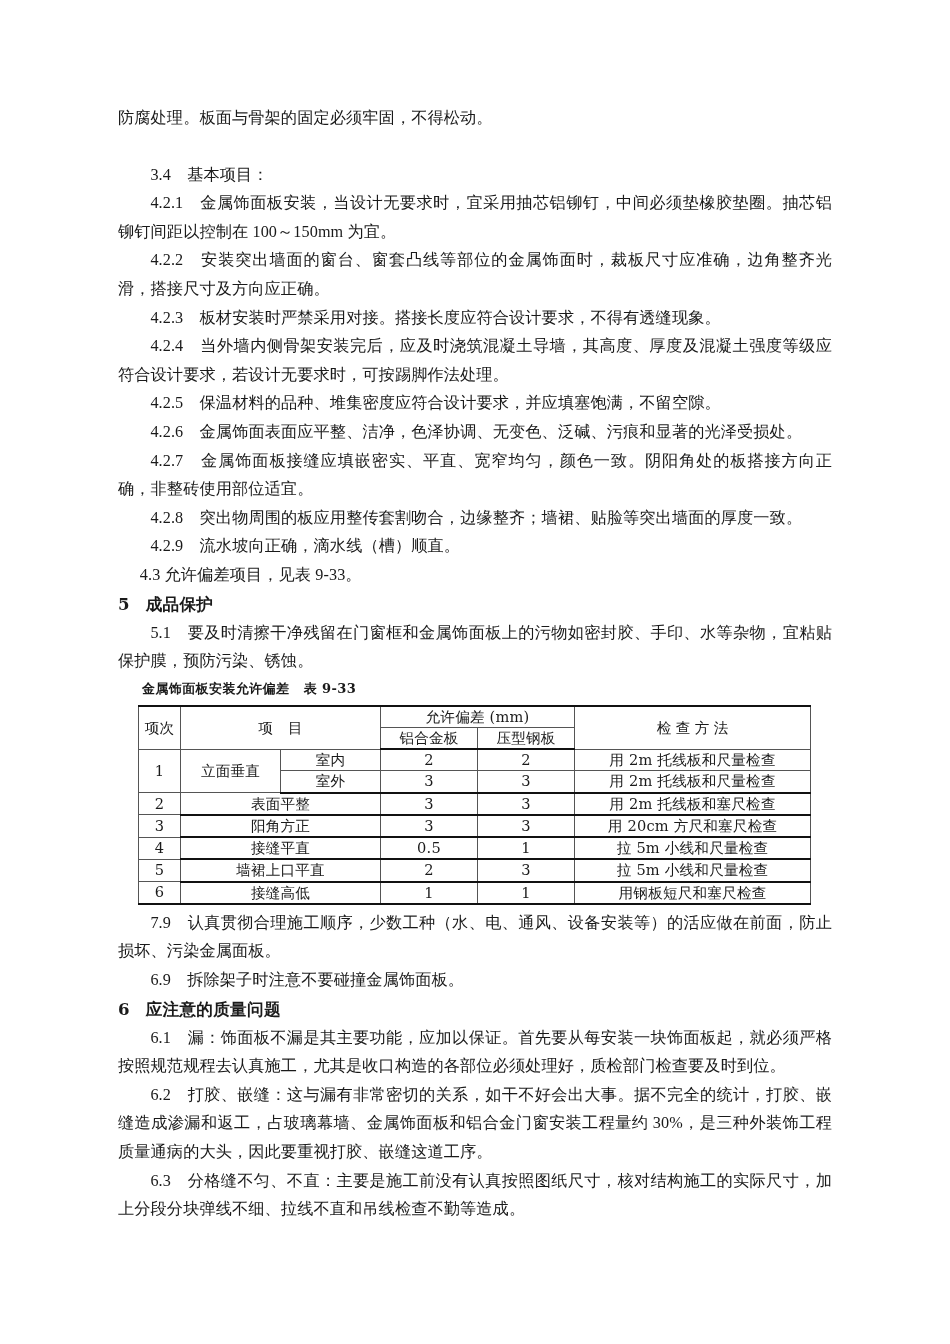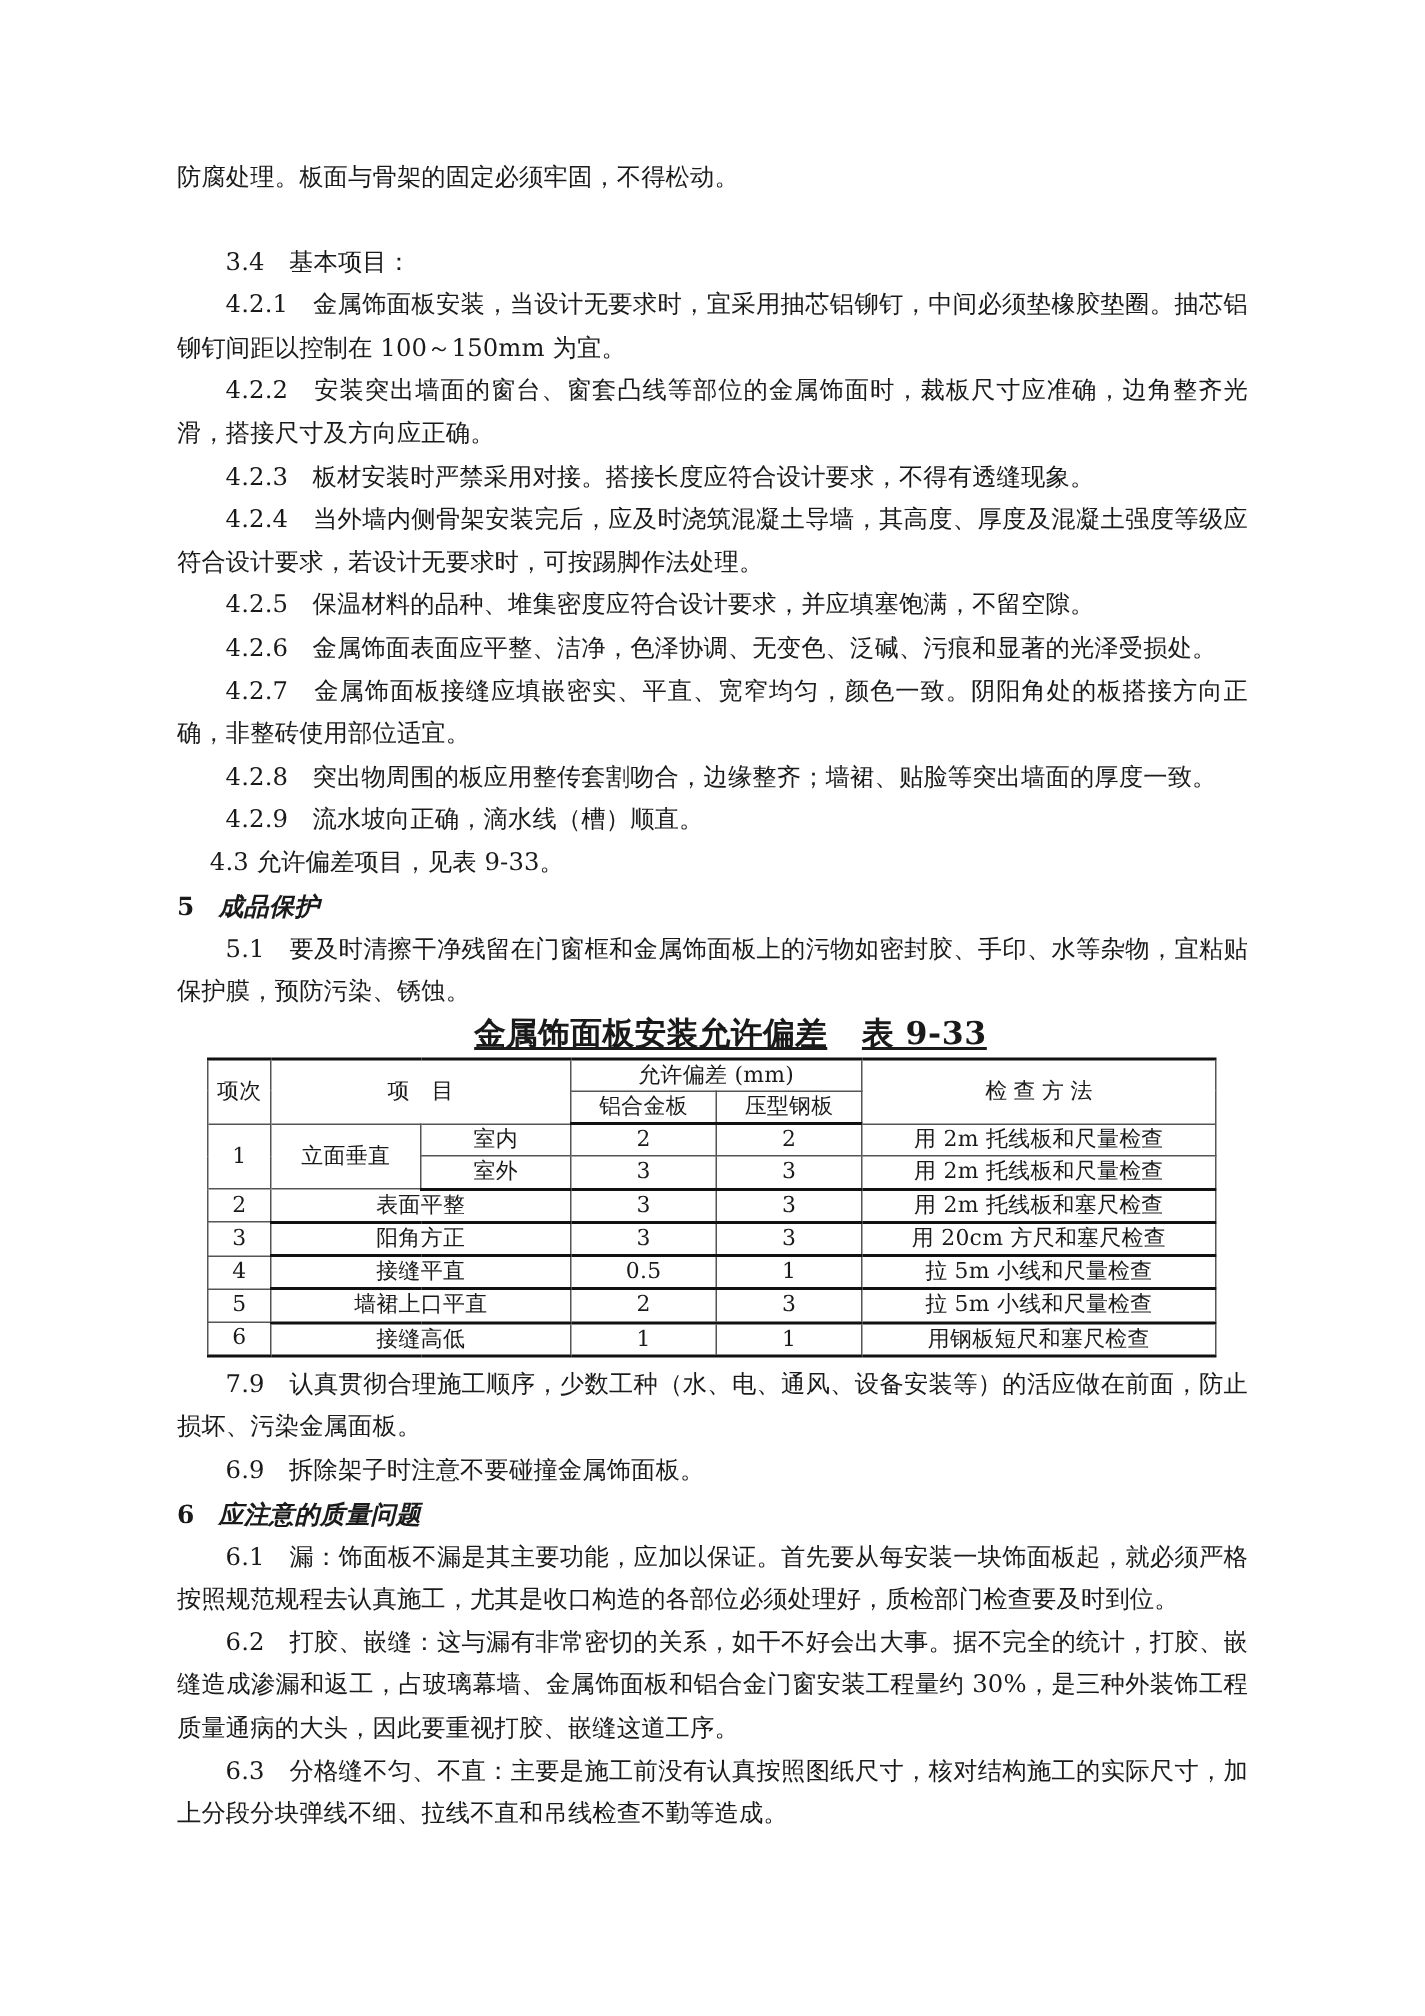--- a/index.html
+++ b/index.html
@@ -26,54 +26,54 @@
     width: 714px;
   }
   
   p {
     margin: 0;
     font-size: 16.2px;
     line-height: 28.6px;
     text-align: justify;
     text-justify: inter-ideograph;
     letter-spacing: 0.1px;
+    font-family: Liberation Serif, serif;
   }
   .ind0 { text-indent: 0; }
   .ind1 { text-indent: 2em; }
   .ind-sm { text-indent: 1.35em; }
   .spacer-lg { height: 28px; }
   .spacer-sm { height: 4px; }
 
   .heading {
     margin: 0;
     font-size: 16.6px;
     line-height: 29px;
     font-weight: bold;
     font-family: "DejaVu Sans", "Liberation Sans", sans-serif;
     text-indent: 0;
     letter-spacing: 0.3px;
   }
   .heading .hnum {
     font-family: "DejaVu Serif", "Liberation Serif", serif;
     font-weight: bold;
   }
-  .heading .htext { margin-left: 0.95em; font-style: italic; }
+  .heading .htext { margin-left: 0.95em; }
 
   
   .table-title {
     margin: 0;
-    font-size: 21px;
+    font-size: 13px;
     line-height: 26px;
     font-weight: bold;
     font-family: "DejaVu Sans", "Liberation Sans", sans-serif;
-    text-align: center;
+    text-align: left;
     text-indent: 0;
     letter-spacing: 0.4px;
     padding-left: 24px;
-    text-decoration: underline;
   }
   .table-title .tnum {
     font-family: "DejaVu Serif", "Liberation Serif", serif;
     font-weight: bold;
     margin-left: 1.1em;
   }
   .tbl-wrap {
     margin-top: 3px;
     width: 672px;
     margin-left: 20px;

